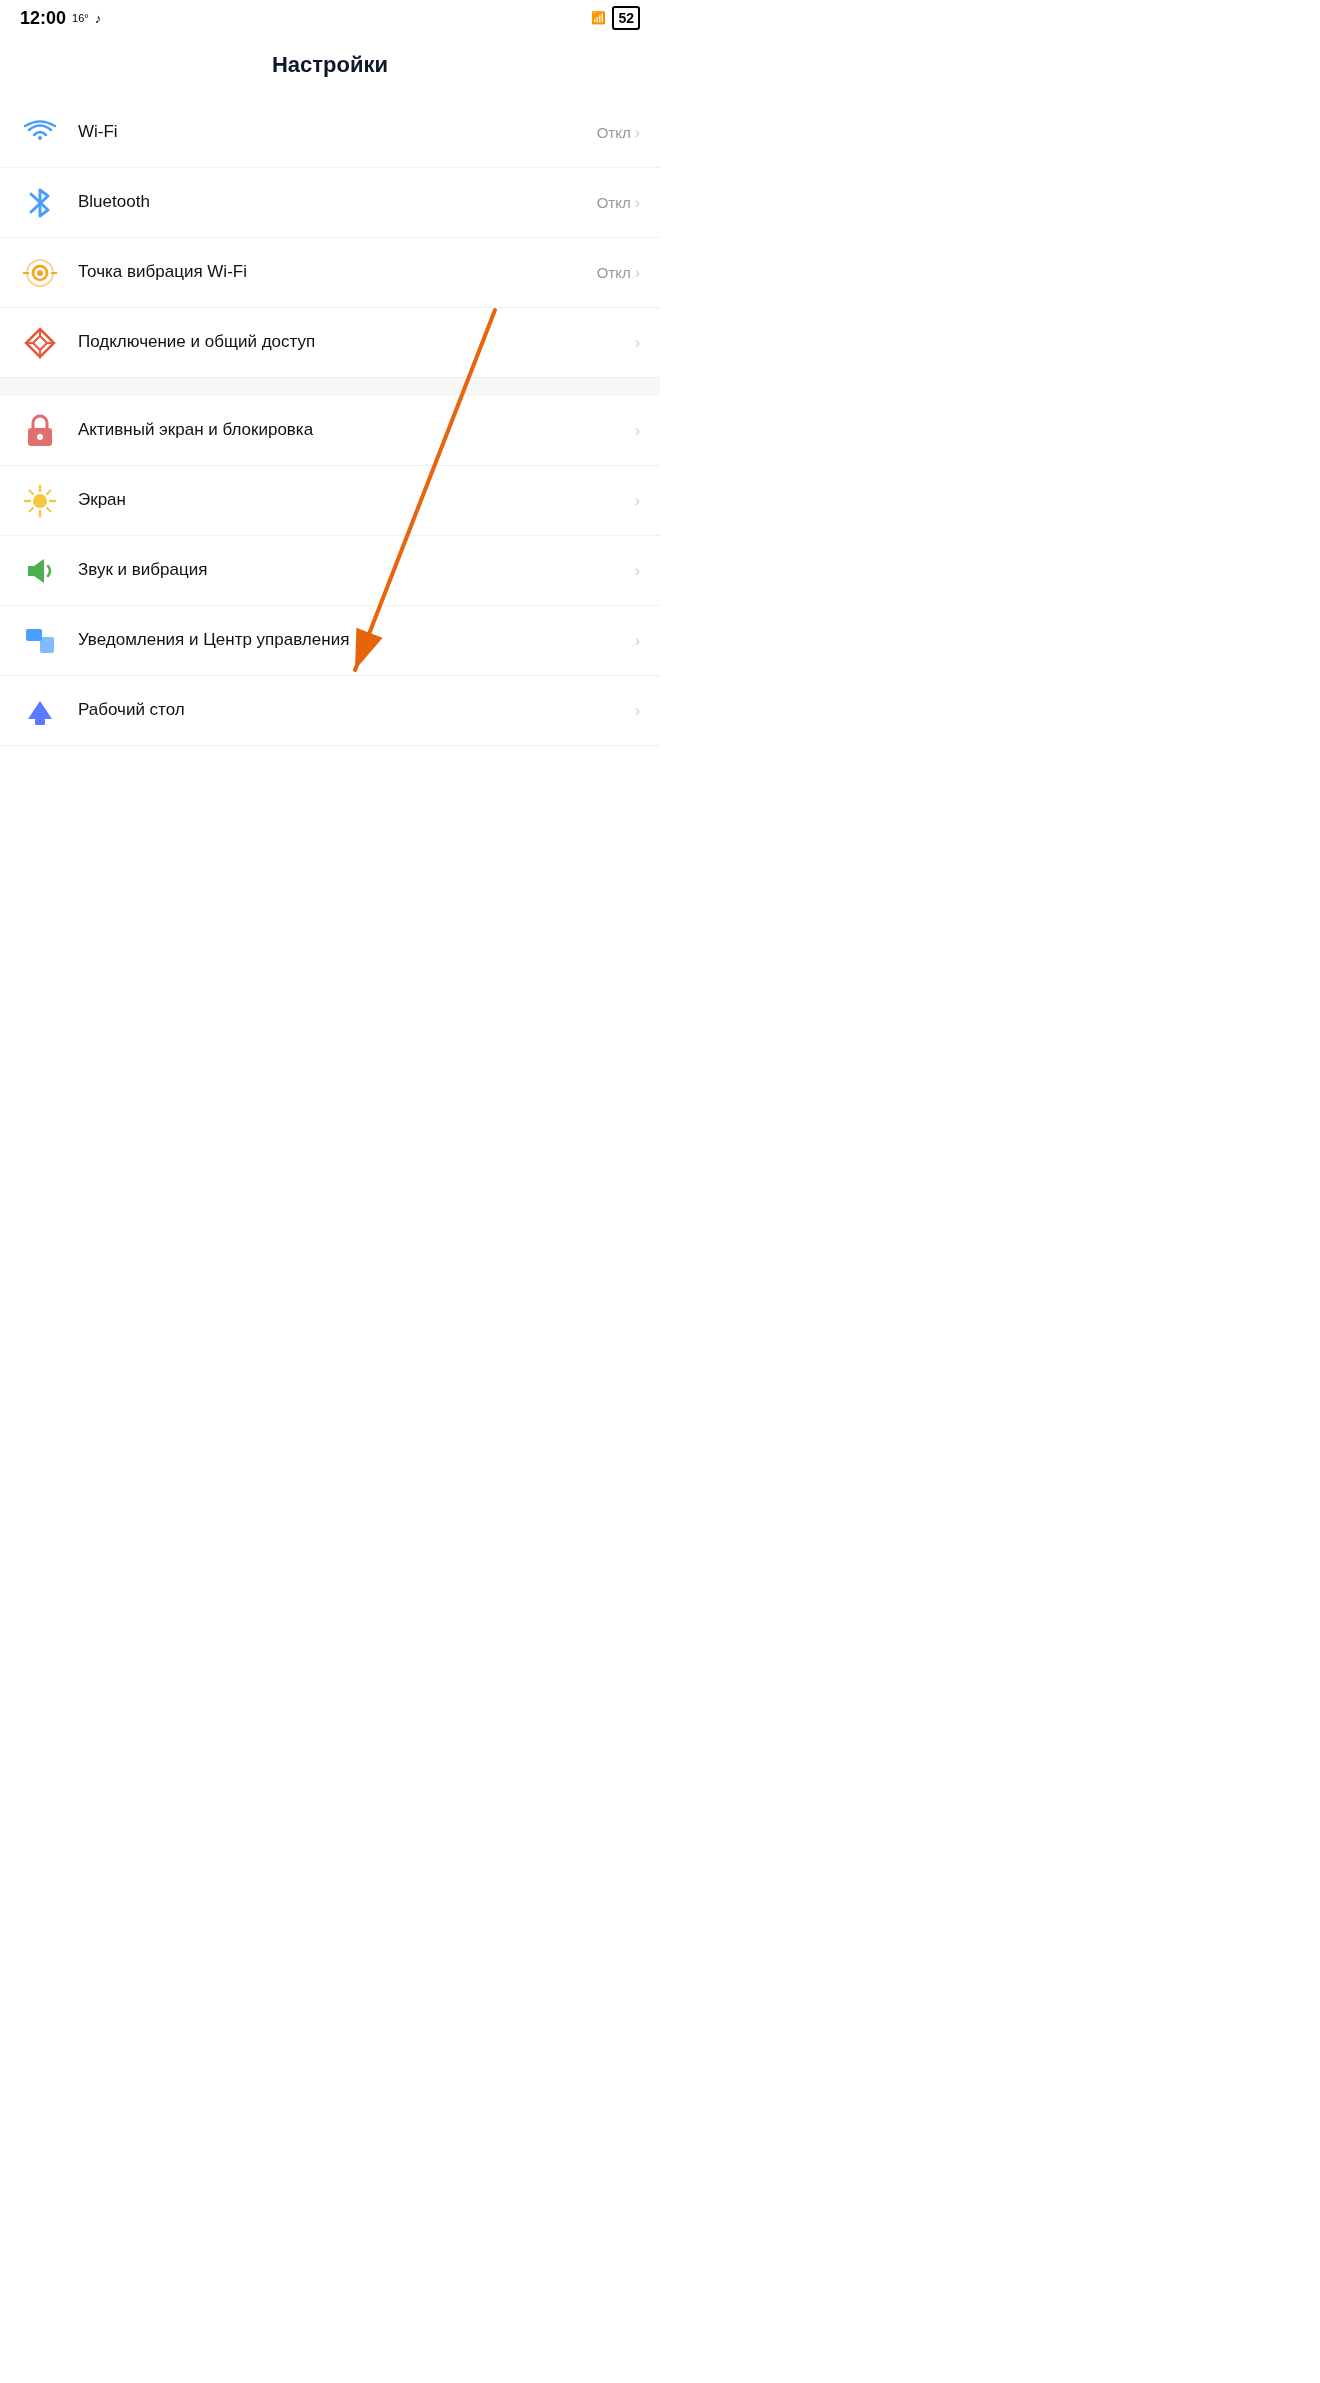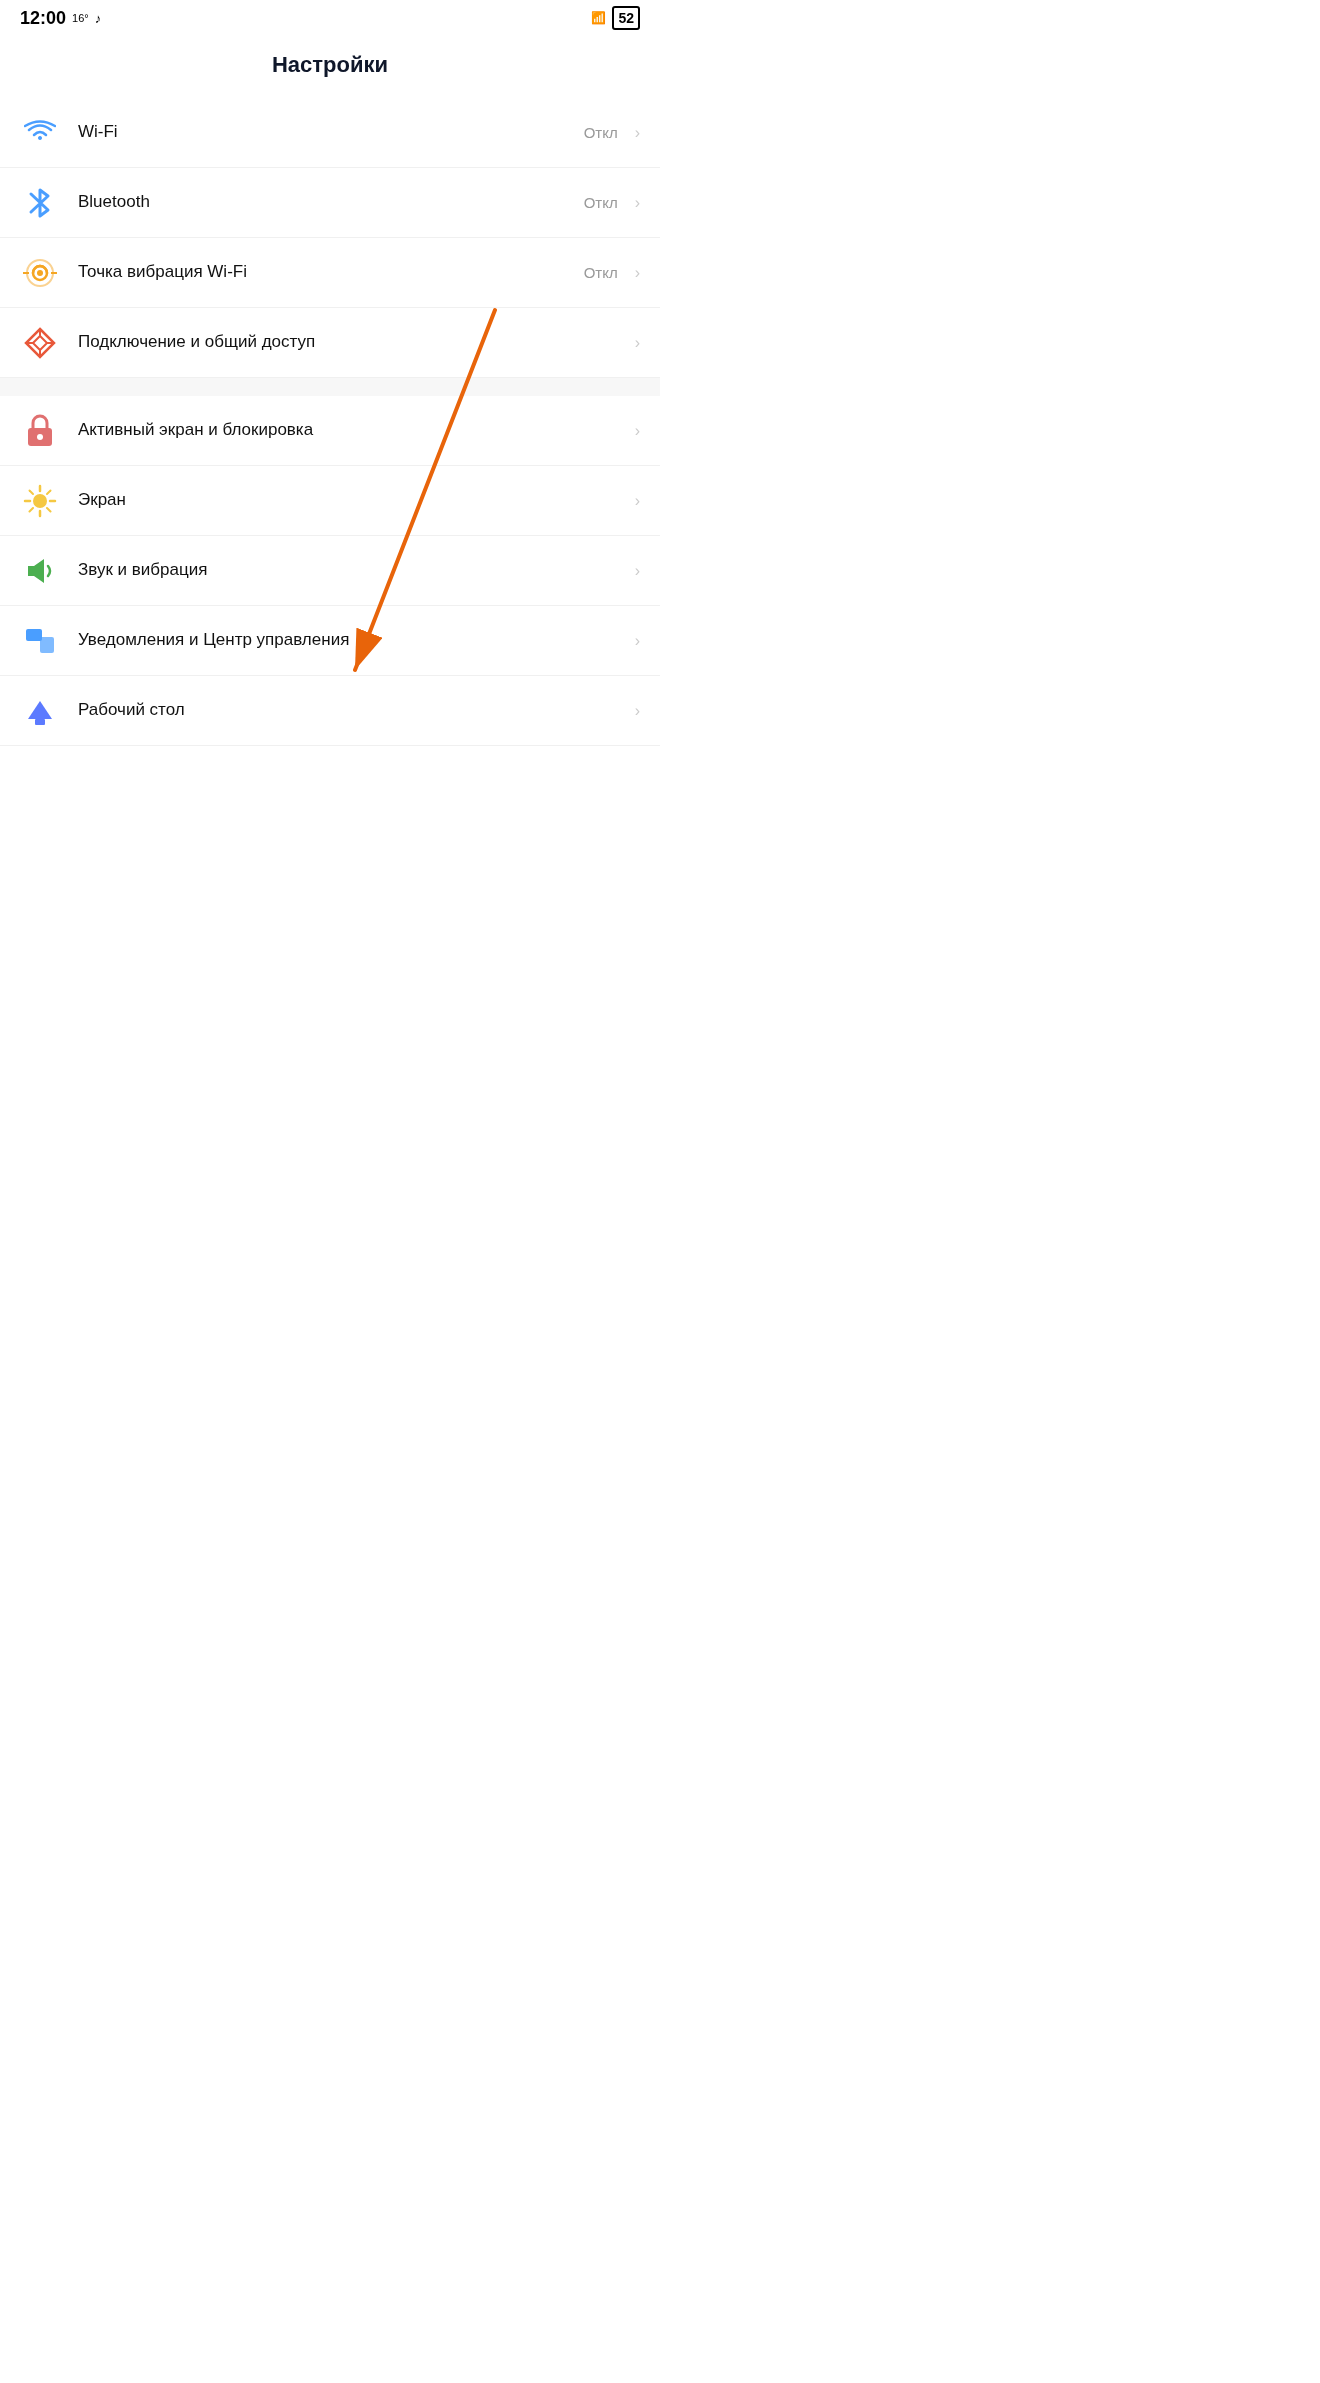--- a/index.html
+++ b/index.html
@@ -105,21 +105,21 @@
     .item-label {
       font-size: 17px;
       font-weight: 500;
       color: #111;
       line-height: 1.3;
     }
 
     .item-right {
       display: flex;
       align-items: center;
-      gap: 17px;
+      gap: 4px;
       color: #999;
       font-size: 15px;
     }
 
     .chevron {
       color: #ccc;
       font-size: 16px;
       font-weight: 300;
     }
 

